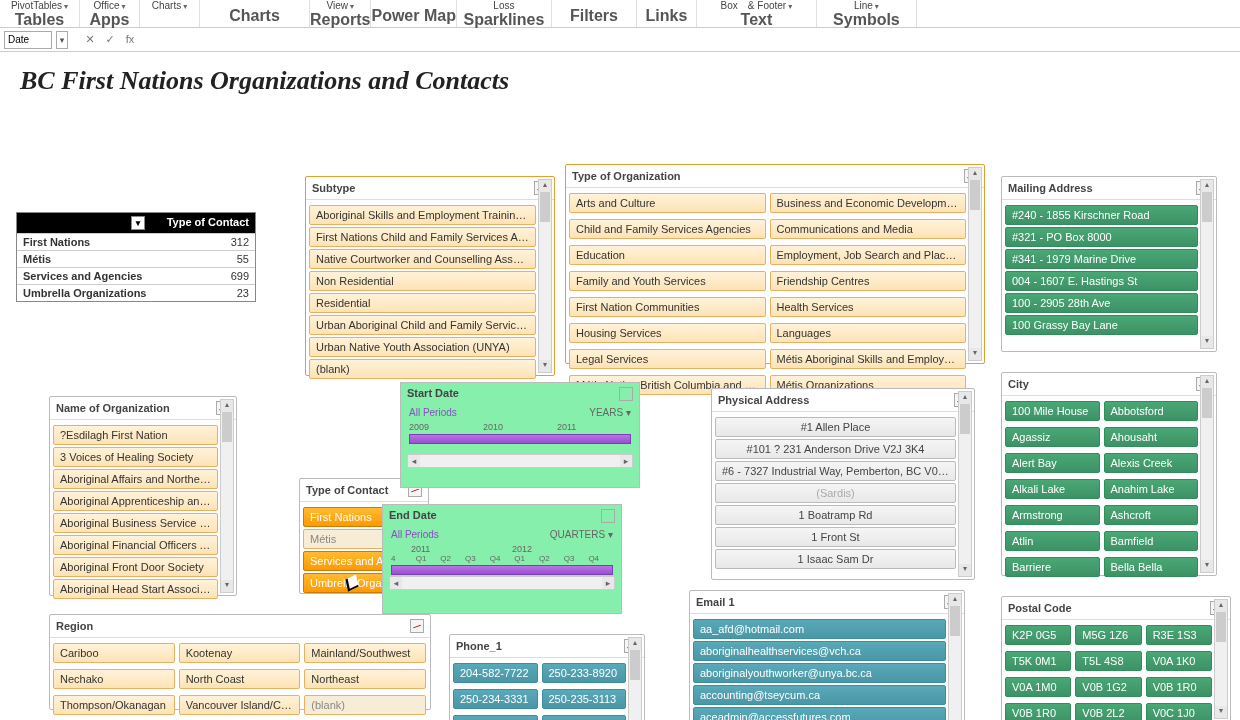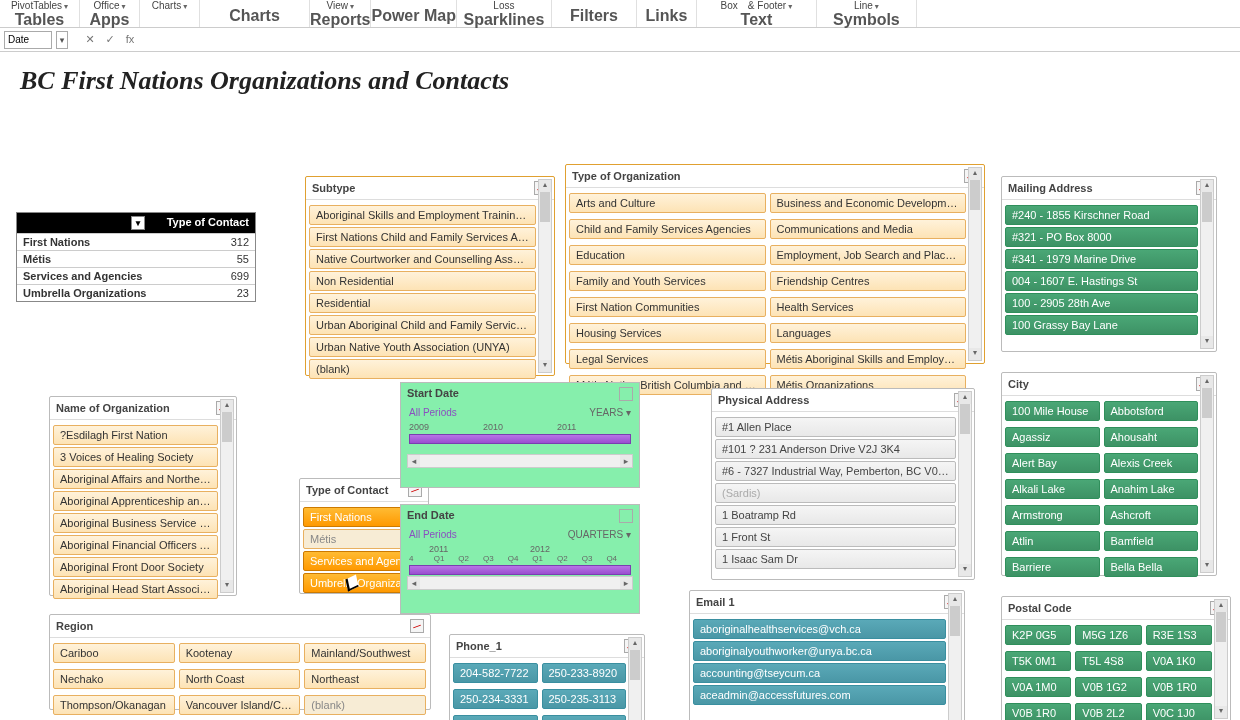--- a/index.html
+++ b/index.html
@@ -47,21 +47,21 @@
   .slicer-scroll .arr { position:absolute; left:0; right:0; height:12px; text-align:center; font-size:8px; color:#666; background:#e8e8e8; }
   .slicer-scroll .arr.up { top:0; }
   .slicer-scroll .arr.dn { bottom:0; }
 
   
   .th-orange .slicer-item { border:1px solid #e8b060; background:linear-gradient(#fff2da,#fde3b5); }
   .th-orange .slicer-item.sel { background:linear-gradient(#ffbb33,#ff9900); color:#fff; border-color:#cc7a00; }
   .th-orange .slicer-item.dim { background:#f7ecd5; color:#888; }
   .th-green .slicer-item { border:1px solid #2f8f5b; background:linear-gradient(#4aa776,#3d9265); color:#fff; }
   .th-teal .slicer-item { border:1px solid #3a8fa0; background:linear-gradient(#5aa9b8,#4a97a6); color:#fff; }
-  .th-gray .slicer-item { border:1px solid #bbb; background:linear-gradient(#f5f5f5,#e8e8e8); color:#444; }
+  .th-gray .slicer-item { border:1px solid #bbb; background:linear-gradient(#f5f5f5,#e8e8e8); color:#444;text-align:center; }
   .th-gray .slicer-item.dim { color:#aaa; }
 
   
   .cols2 .slicer-body { display:grid; grid-template-columns:repeat(2,1fr); gap:2px 4px; padding-right:18px; }
   .cols3 .slicer-body { display:grid; grid-template-columns:repeat(3,1fr); gap:2px 4px; padding-right:18px; }
 
   
   .tl { position:absolute; border:1px solid #bbb; background:#86efac; }
   .tl-hdr { display:flex; justify-content:space-between; padding:4px 6px; font-weight:bold; font-size:11px; color:#444; }
   .tl-sub { display:flex; justify-content:space-between; padding:2px 8px; font-size:10px; }
@@ -349,21 +349,21 @@
           <span>2011</span>
         </div>
       <div class="tl-bar"></div>
     </div>
     <div class="tl-scroll">
         <div class="arr l">◂</div>
         <div class="arr r">▸</div>
       </div>
   </div>
 
-  <div class="tl" style="left:400px; top:452px; width:240px; height:110px">
+  <div class="tl" style="left:382px; top:452px; width:240px; height:110px">
     <div class="tl-hdr">
         <span>End Date</span>
         <span class="clr" style="width:14px;height:14px;border:1px solid #aaa;display:inline-block"></span>
       </div>
     <div class="tl-sub">
         <span class="period">All Periods</span>
         <span class="unit"><span>QUARTERS</span> ▾</span>
       </div>
     <div class="tl-track">
       <div class="tl-labels" style="padding-left:20px">
@@ -409,20 +409,21 @@
         <div class="arr dn">▾</div>
       </div>
   </div>
 
   <div class="slicer th-teal" style="left:648px; top:538px; width:276px; height:150px">
     <div class="slicer-hdr">
         <span>Email 1</span>
         <span class="clr"></span>
       </div>
     <div class="slicer-body" style="padding-right:18px">
+      <div class="slicer-item">aa_afd@hotmail.com</div>
       <div class="slicer-item">aboriginalhealthservices@vch.ca</div>
       <div class="slicer-item">aboriginalyouthworker@unya.bc.ca</div>
       <div class="slicer-item">accounting@tseycum.ca</div>
       <div class="slicer-item">aceadmin@accessfutures.com</div>
     </div>
     <div class="slicer-scroll">
         <div class="arr up">▴</div>
         <div class="thumb"></div>
       </div>
   </div>

